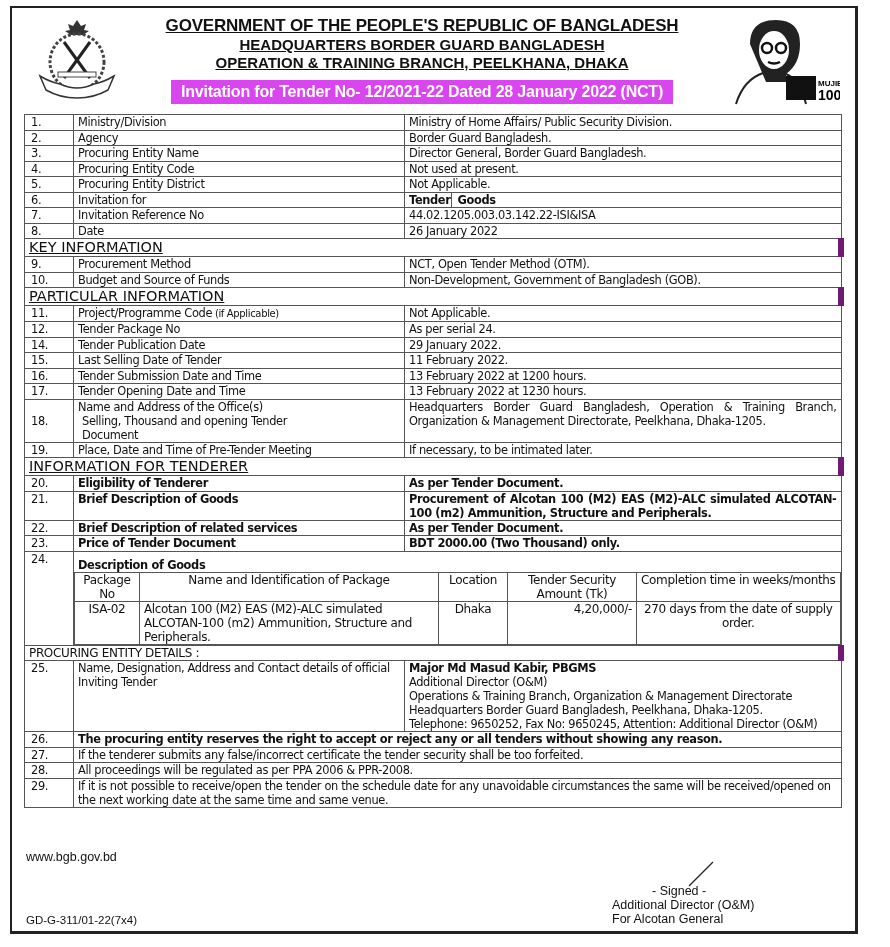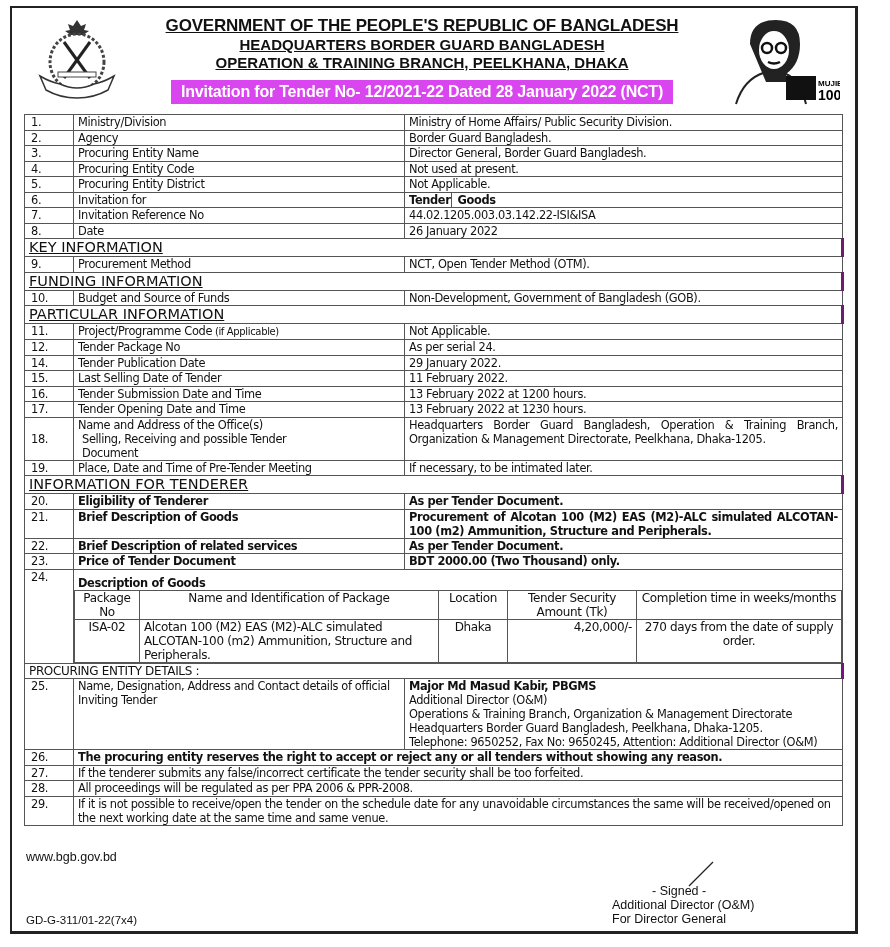--- a/index.html
+++ b/index.html
@@ -14,21 +14,21 @@
   .titles { position: absolute; left: 110px; top: 8px; width: 600px; text-align: center; }
   .t1 { font-size: 17px; font-weight: bold; text-decoration: underline; margin: 0; line-height: 20px; letter-spacing: -0.2px; }
   .t2 { font-size: 15px; font-weight: bold; text-decoration: underline; margin: 0; line-height: 18px; }
   .banner { display: inline-block; background: #d946ef; color: #fff; font-size: 16px; font-weight: bold;
             padding: 3px 10px; margin-top: 8px; letter-spacing: -0.2px; }
   .content { position: absolute; left: 12px; top: 106px; width: 820px; }
   table { border-collapse: collapse; width: 100%; font-size: 11.4px; font-family: "DejaVu Sans", sans-serif; letter-spacing: -0.35px; }
   td { border: 1px solid #555; padding: 0 4px; height: 14.5px; line-height: 14px; vertical-align: top; }
   td.sl { width: 38px; text-align: left; padding-left: 6px; }
   td.lbl { width: 322px; }
-  .sec td { border-left: 1px solid #555; border-right: 3px solid #701a75; }
+  .sec td { border-left: 1px solid #555; border-right: 6px solid #701a75; }
   .sec-title { font-size: 14.5px; text-decoration: underline; font-family: "DejaVu Sans", sans-serif; letter-spacing: 0; line-height: 17px; }
   .b { font-weight: bold; }
   .small { font-size: 10px; }
   .just { text-align: justify; text-align-last: left; }
   .inner { border-collapse: collapse; width: 100%; font-size: 12px; }
   .inner td { border: 1px solid #555; text-align: center; vertical-align: top; }
   .split-inner { display: inline-block; border-right: 1px solid #555; margin-right: 6px; }
   .footer-url { position: absolute; left: 14px; top: 842px; font-size: 12.5px; }
   .footer-code { position: absolute; left: 14px; top: 906px; font-size: 11.5px; }
   .sign { position: absolute; left: 600px; top: 876px; font-size: 12.5px; line-height: 14px; }
@@ -116,23 +116,20 @@
         </tbody>
       <tbody>
         <tr class="sec">
           <td colspan="3"><span class="sec-title">KEY INFORMATION</span></td>
         </tr>
         <tr>
           <td class="sl">9.</td>
           <td class="lbl">Procurement Method</td>
           <td>NCT, Open Tender Method (OTM).</td>
         </tr>
-        <tr class="sec">
-          <td colspan="3"><span class="sec-title">FUNDING INFORMATION</span></td>
-        </tr>
         <tr>
           <td class="sl">10.</td>
           <td class="lbl">Budget and Source of Funds</td>
           <td>Non-Development, Government of Bangladesh (GOB).</td>
         </tr>
         <tr class="sec">
           <td colspan="3"><span class="sec-title">PARTICULAR INFORMATION</span></td>
         </tr>
       </tbody>
       <tbody id="particular-body">
@@ -165,21 +162,21 @@
             <td class="sl">17.</td>
             <td class="lbl">Tender Opening Date and Time</td>
             <td>13 February 2022 at 1230 hours.</td>
           </tr>
         </tbody>
       <tbody>
         <tr>
           <td class="sl" style="vertical-align:middle;">18.</td>
           <td class="lbl">
             <div>Name and Address of the Office(s)</div>
-            <div style="padding-left:4px">Selling,  Receiving and possible Tender</div>
+            <div style="padding-left:4px">Selling,  Thousand and opening Tender</div>
             <div style="padding-left:4px">Document</div>
           </td>
           <td class="just">Headquarters Border Guard Bangladesh, Operation &amp; Training Branch, Organization &amp; Management Directorate, Peelkhana, Dhaka-1205.</td>
         </tr>
         <tr>
           <td class="sl">19.</td>
           <td class="lbl">Place, Date and Time of Pre-Tender Meeting</td>
           <td>If necessary, to be intimated later.</td>
         </tr>
         <tr class="sec">
@@ -271,16 +268,16 @@
     </table>
   </div>
 
   <div class="footer-url">www.bgb.gov.bd</div>
   <svg class="sig-line" viewBox="0 0 40 28">
     <line x1="36" y1="2" x2="12" y2="26" stroke="#222" stroke-width="1.2"></line>
   </svg>
   <div class="sign">
     <div class="signed">- Signed -</div>
     <div>Additional Director (O&amp;M)</div>
-    <div>For Director General</div>
+    <div>For Alcotan General</div>
   </div>
   <div class="footer-code">GD-G-311/01-22(7x4)</div>
 </div>
 
 </body></html>

